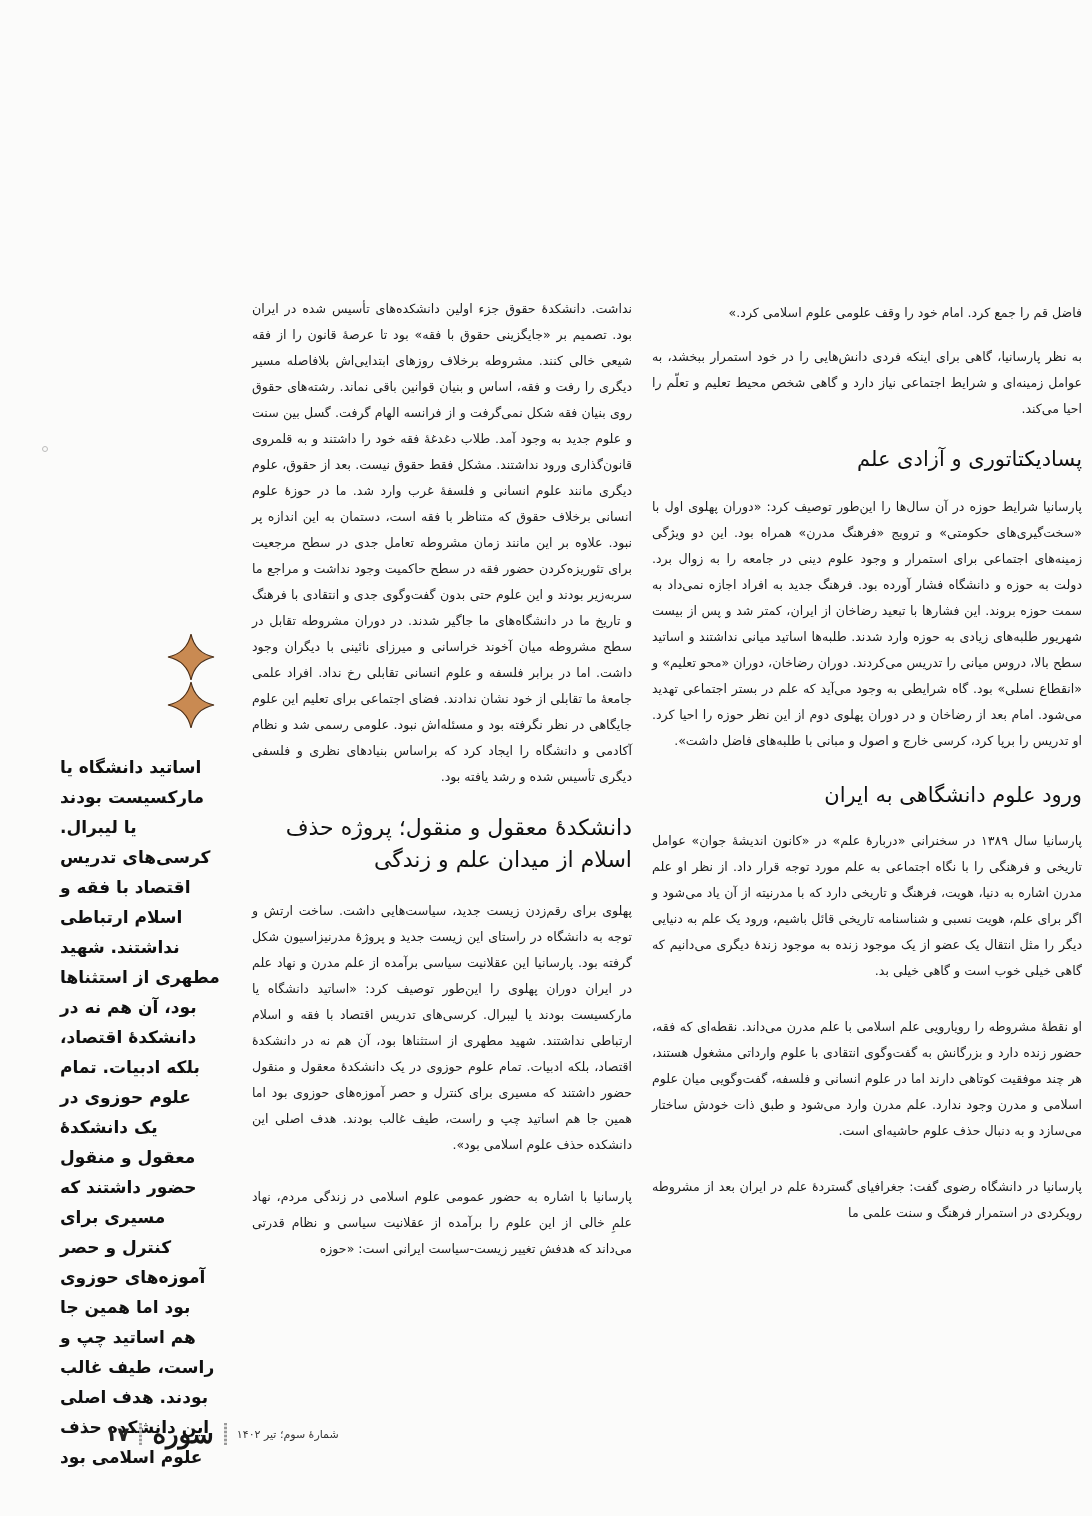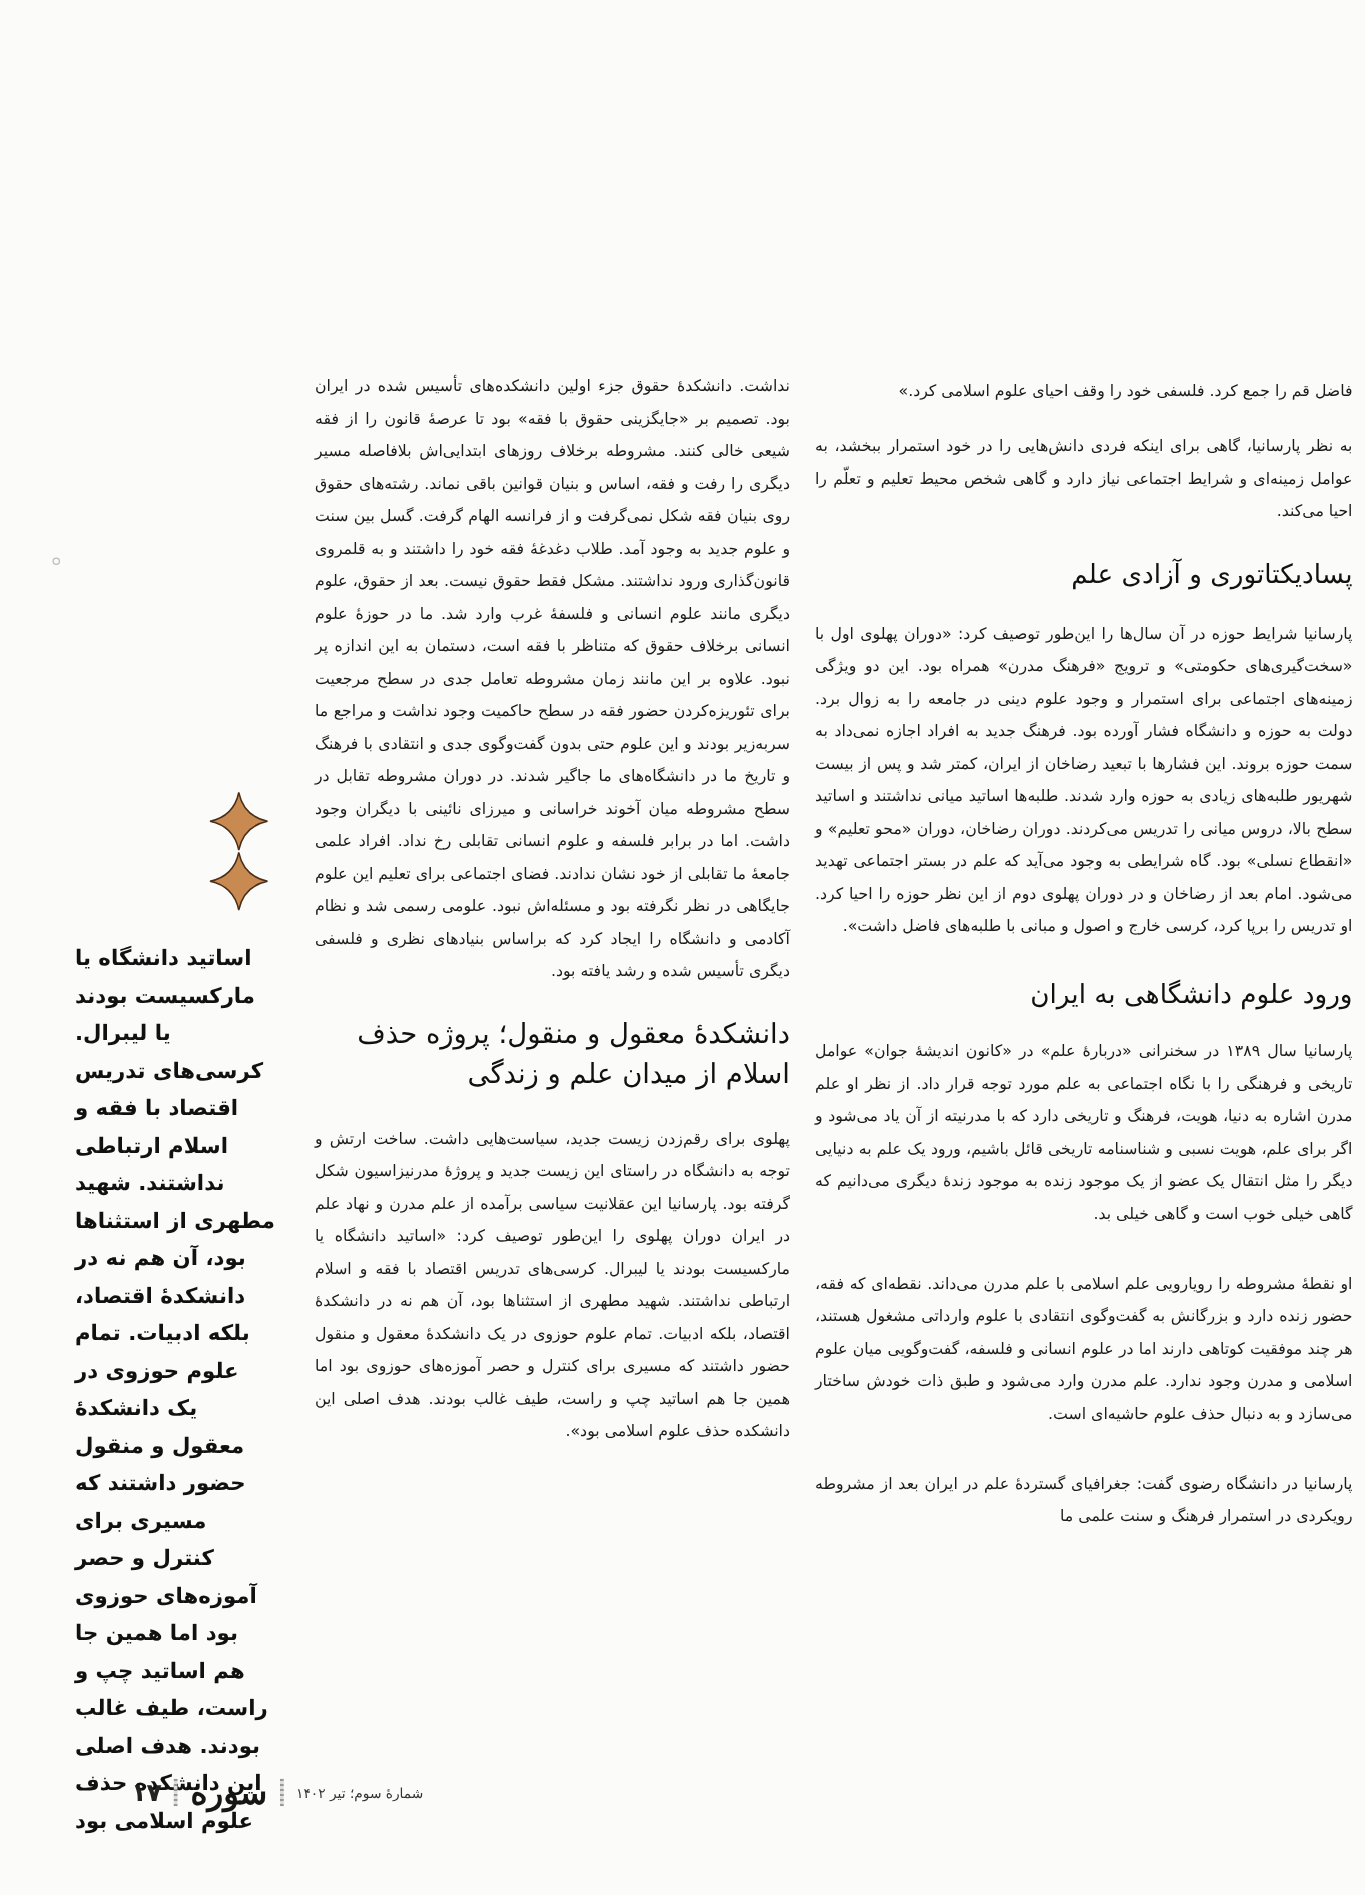--- a/index.html
+++ b/index.html
@@ -41,21 +41,21 @@
   .logo { font-family: Liberation Serif, serif; font-weight: bold; font-size: 26px; letter-spacing: -1px; color: #161616; }
   .issue { font-size: 11px; color: #333; direction: rtl; }
   .dot { position: absolute; left: 42px; top: 446px; width: 4px; height: 4px; border-radius: 50%; border: 1px solid #bbb; }
 </style>
 </head>
 <body>
 
 <div class="dot"></div>
 
 <div id="col-right" class="col">
-  <p>فاضل قم را جمع کرد. فلسفی خود را وقف احیای علوم اسلامی کرد.»</p>
+  <p>فاضل قم را جمع کرد. امام خود را وقف علومی علوم اسلامی کرد.»</p>
   <div class="gap"></div>
   <p>به نظر پارسانیا، گاهی برای اینکه فردی دانش‌هایی را در خود استمرار ببخشد، به عوامل زمینه‌ای و شرایط اجتماعی نیاز دارد و گاهی شخص محیط تعلیم و تعلّم را احیا می‌کند.</p>
   <div style="height:22px"></div>
   <h2>پسادیکتاتوری و آزادی علم</h2>
   <div style="height:20px"></div>
   <p>پارسانیا شرایط حوزه در آن سال‌ها را این‌طور توصیف کرد: «دوران پهلوی اول با «سخت‌گیری‌های حکومتی» و ترویج «فرهنگ مدرن» همراه بود. این دو ویژگی زمینه‌های اجتماعی برای استمرار و وجود علوم دینی در جامعه را به زوال برد. دولت به حوزه و دانشگاه فشار آورده بود. فرهنگ جدید به افراد اجازه نمی‌داد به سمت حوزه بروند. این فشارها با تبعید رضاخان از ایران، کمتر شد و پس از بیست شهریور طلبه‌های زیادی به حوزه وارد شدند. طلبه‌ها اساتید میانی نداشتند و اساتید سطح بالا، دروس میانی را تدریس می‌کردند. دوران رضاخان، دوران «محو تعلیم» و «انقطاع نسلی» بود. گاه شرایطی به وجود می‌آید که علم در بستر اجتماعی تهدید می‌شود. امام بعد از رضاخان و در دوران پهلوی دوم از این نظر حوزه را احیا کرد. او تدریس را برپا کرد، کرسی خارج و اصول و مبانی با طلبه‌های فاضل داشت».</p>
   <div style="height:26px"></div>
   <h2>ورود علوم دانشگاهی به ایران</h2>
   <div style="height:18px"></div>
   <p>پارسانیا سال ۱۳۸۹ در سخنرانی «دربارهٔ علم» در «کانون اندیشهٔ جوان» عوامل تاریخی و فرهنگی را با نگاه اجتماعی به علم مورد توجه قرار داد. از نظر او علم مدرن اشاره به دنیا، هویت، فرهنگ و تاریخی دارد که با مدرنیته از آن یاد می‌شود و اگر برای علم، هویت نسبی و شناسنامه تاریخی قائل باشیم، ورود یک علم به دنیایی دیگر را مثل انتقال یک عضو از یک موجود زنده به موجود زندهٔ دیگری می‌دانیم که گاهی خیلی خوب است و گاهی خیلی بد.</p>
@@ -65,20 +65,21 @@
   <p>پارسانیا در دانشگاه رضوی گفت: جغرافیای گستردهٔ علم در ایران بعد از مشروطه رویکردی در استمرار فرهنگ و سنت علمی ما</p>
 </div>
 
 <div id="col-mid" class="col">
   <p>نداشت. دانشکدهٔ حقوق جزء اولین دانشکده‌های تأسیس شده در ایران بود. تصمیم بر «جایگزینی حقوق با فقه» بود تا عرصهٔ قانون را از فقه شیعی خالی کنند. مشروطه برخلاف روزهای ابتدایی‌اش بلافاصله مسیر دیگری را رفت و فقه، اساس و بنیان قوانین باقی نماند. رشته‌های حقوق روی بنیان فقه شکل نمی‌گرفت و از فرانسه الهام گرفت. گسل بین سنت و علوم جدید به وجود آمد. طلاب دغدغهٔ فقه خود را داشتند و به قلمروی قانون‌گذاری ورود نداشتند. مشکل فقط حقوق نیست. بعد از حقوق، علوم دیگری مانند علوم انسانی و فلسفهٔ غرب وارد شد. ما در حوزهٔ علوم انسانی برخلاف حقوق که متناظر با فقه است، دستمان به این اندازه پر نبود. علاوه بر این مانند زمان مشروطه تعامل جدی در سطح مرجعیت برای تئوریزه‌کردن حضور فقه در سطح حاکمیت وجود نداشت و مراجع ما سربه‌زیر بودند و این علوم حتی بدون گفت‌وگوی جدی و انتقادی با فرهنگ و تاریخ ما در دانشگاه‌های ما جاگیر شدند. در دوران مشروطه تقابل در سطح مشروطه میان آخوند خراسانی و میرزای نائینی با دیگران وجود داشت. اما در برابر فلسفه و علوم انسانی تقابلی رخ نداد. افراد علمی جامعهٔ ما تقابلی از خود نشان ندادند. فضای اجتماعی برای تعلیم این علوم جایگاهی در نظر نگرفته بود و مسئله‌اش نبود. علومی رسمی شد و نظام آکادمی و دانشگاه را ایجاد کرد که براساس بنیادهای نظری و فلسفی دیگری تأسیس شده و رشد یافته بود.</p>
   <div style="height:22px"></div>
   <h2>دانشکدهٔ معقول و منقول؛ پروژه حذف اسلام از میدان علم و زندگی</h2>
   <div style="height:22px"></div>
   <p>پهلوی برای رقم‌زدن زیست جدید، سیاست‌هایی داشت. ساخت ارتش و توجه به دانشگاه در راستای این زیست جدید و پروژهٔ مدرنیزاسیون شکل گرفته بود. پارسانیا این عقلانیت سیاسی برآمده از علم مدرن و نهاد علم در ایران دوران پهلوی را این‌طور توصیف کرد: «اساتید دانشگاه یا مارکسیست بودند یا لیبرال. کرسی‌های تدریس اقتصاد با فقه و اسلام ارتباطی نداشتند. شهید مطهری از استثناها بود، آن هم نه در دانشکدهٔ اقتصاد، بلکه ادبیات. تمام علوم حوزوی در یک دانشکدهٔ معقول و منقول حضور داشتند که مسیری برای کنترل و حصر آموزه‌های حوزوی بود اما همین جا هم اساتید چپ و راست، طیف غالب بودند. هدف اصلی این دانشکده حذف علوم اسلامی بود».</p>
   <div style="height:26px"></div>
+  <p>پارسانیا با اشاره به حضور عمومی علوم اسلامی در زندگی مردم، نهاد علمِ خالی از این علوم را برآمده از عقلانیت سیاسی و نظام قدرتی می‌داند که هدفش تغییر زیست-سیاست ایرانی است: «حوزه</p>
 </div>
 
 <svg id="diamonds" viewBox="0 0 50 100">
   <path d="M25 2 Q29 21 48 25 Q29 29 25 48 Q21 29 2 25 Q21 21 25 2 Z" fill="#c98a52" stroke="#4a2e18" stroke-width="1.2"></path>
   <path d="M25 50 Q29 69 48 73 Q29 77 25 96 Q21 77 2 73 Q21 69 25 50 Z" fill="#c98a52" stroke="#4a2e18" stroke-width="1.2"></path>
 </svg>
 
 <div id="pull">اساتید دانشگاه یا مارکسیست بودند یا لیبرال. کرسی‌های تدریس اقتصاد با فقه و اسلام ارتباطی نداشتند. شهید مطهری از استثناها بود، آن هم نه در دانشکدهٔ اقتصاد، بلکه ادبیات. تمام علوم حوزوی در یک دانشکدهٔ معقول و منقول حضور داشتند که مسیری برای کنترل و حصر آموزه‌های حوزوی بود اما همین جا هم اساتید چپ و راست، طیف غالب بودند. هدف اصلی این دانشکده حذف علوم اسلامی بود</div>
 
 <div id="footer">

